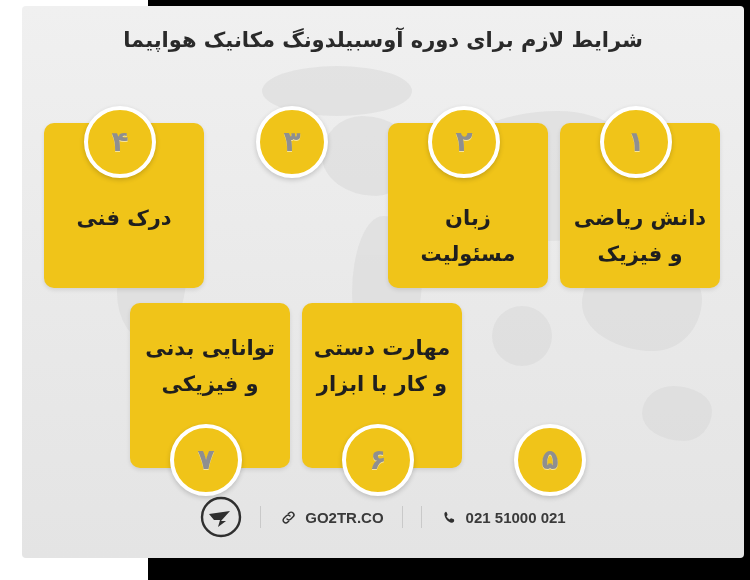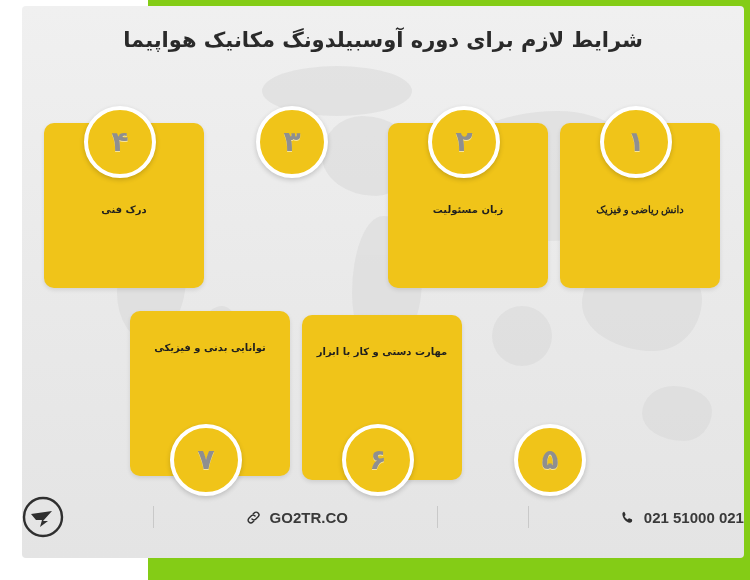--- a/index.html
+++ b/index.html
@@ -11,21 +11,21 @@
     width: 750px;
     height: 580px;
     overflow: hidden;
     font-family: "DejaVu Sans", "Liberation Sans", sans-serif;
   }
 
   .infographic {
     position: relative;
     width: 602px;
     height: 580px;
-    background: #84cc16;
+    background: #000000;
     box-sizing: border-box;
     padding: 6px;
   }
 
   .canvas {
     position: relative;
     width: 722px;
     height: 552px;
     background: linear-gradient(180deg, #f0f0f0 0%, #e9e9e9 55%, #e4e4e4 100%);
     border-radius: 4px;
@@ -70,21 +70,21 @@
     background: #f0c419;
     border-radius: 10px;
     box-shadow: 0 2px 4px rgba(0,0,0,0.10);
     z-index: 3;
   }
   .card .card-label {
     position: absolute;
     left: 10px;
     right: 10px;
     color: #1f1f1f;
-    font-size: 10px;
+    font-size: 21px;
     font-weight: bold;
     line-height: 1.7;
     text-align: center;
   }
 
   
   .row1 .card-label {
     top: 78px;
   }
   
@@ -115,21 +115,21 @@
 
   
   .footer {
     position: absolute;
     left: 0;
     right: 0;
     bottom: 18px;
     height: 46px;
     display: flex;
     align-items: center;
-    justify-content: space-between;
+    justify-content: center;
     gap: 18px;
     z-index: 6;
     direction: ltr;
   }
   .footer-item {
     display: flex;
     align-items: center;
     gap: 7px;
     color: #3a3a3a;
     font-size: 15px;
@@ -173,21 +173,21 @@
       <span style="left:560px; top:250px; width:120px; height:95px;"></span>
       <span style="left:620px; top:380px; width:70px;  height:55px;"></span>
       <span style="left:240px; top:60px;  width:150px; height:50px; border-radius:50%;"></span>
       <span style="left:470px; top:300px; width:60px;  height:60px; border-radius:50%;"></span>
     </div>
 
     <div class="title-wrap">
       <div class="title">شرایط لازم برای دوره آوسبیلدونگ مکانیک هواپیما</div>
     </div>
 
-    <div class="card row1" style="right:24px; top:117px; width:160px; height:165px;font-family:Liberation Serif, serif;">
+    <div class="card row1" style="right:24px; top:117px; width:160px; height:165px;">
       <div class="card-label">دانش ریاضی و فیزیک</div>
     </div>
     <div class="badge" style="right:72px; top:100px;">
       <span class="badge-num">۱</span>
     </div>
 
     <div class="card row1" style="right:196px; top:117px; width:160px; height:165px;">
       <div class="card-label">زبان مسئولیت</div>
     </div>
     <div class="badge" style="right:244px; top:100px;">
@@ -202,28 +202,28 @@
       <div class="card-label">درک فنی</div>
     </div>
     <div class="badge" style="right:588px; top:100px;">
       <span class="badge-num">۴</span>
     </div>
 
     <div class="badge" style="right:158px; top:418px;">
       <span class="badge-num">۵</span>
     </div>
 
-    <div class="card row2" style="right:282px; top:309px; width:160px; height:165px;">
+    <div class="card row2" style="right:282px; top:297px; width:160px; height:165px;">
       <div class="card-label">مهارت دستی و کار با ابزار</div>
     </div>
     <div class="badge" style="right:330px; top:418px;">
       <span class="badge-num">۶</span>
     </div>
 
-    <div class="card row2" style="right:454px; top:305px; width:160px; height:165px;margin-left:36px;">
+    <div class="card row2" style="right:454px; top:297px; width:160px; height:165px;margin-left:36px;">
       <div class="card-label">توانایی بدنی و فیزیکی</div>
     </div>
     <div class="badge" style="right:502px; top:418px;">
       <span class="badge-num">۷</span>
     </div>
 
     <div class="footer">
 
       <span class="brand-logo">
         <svg viewBox="0 0 42 42" width="42" height="42" aria-hidden="true">

